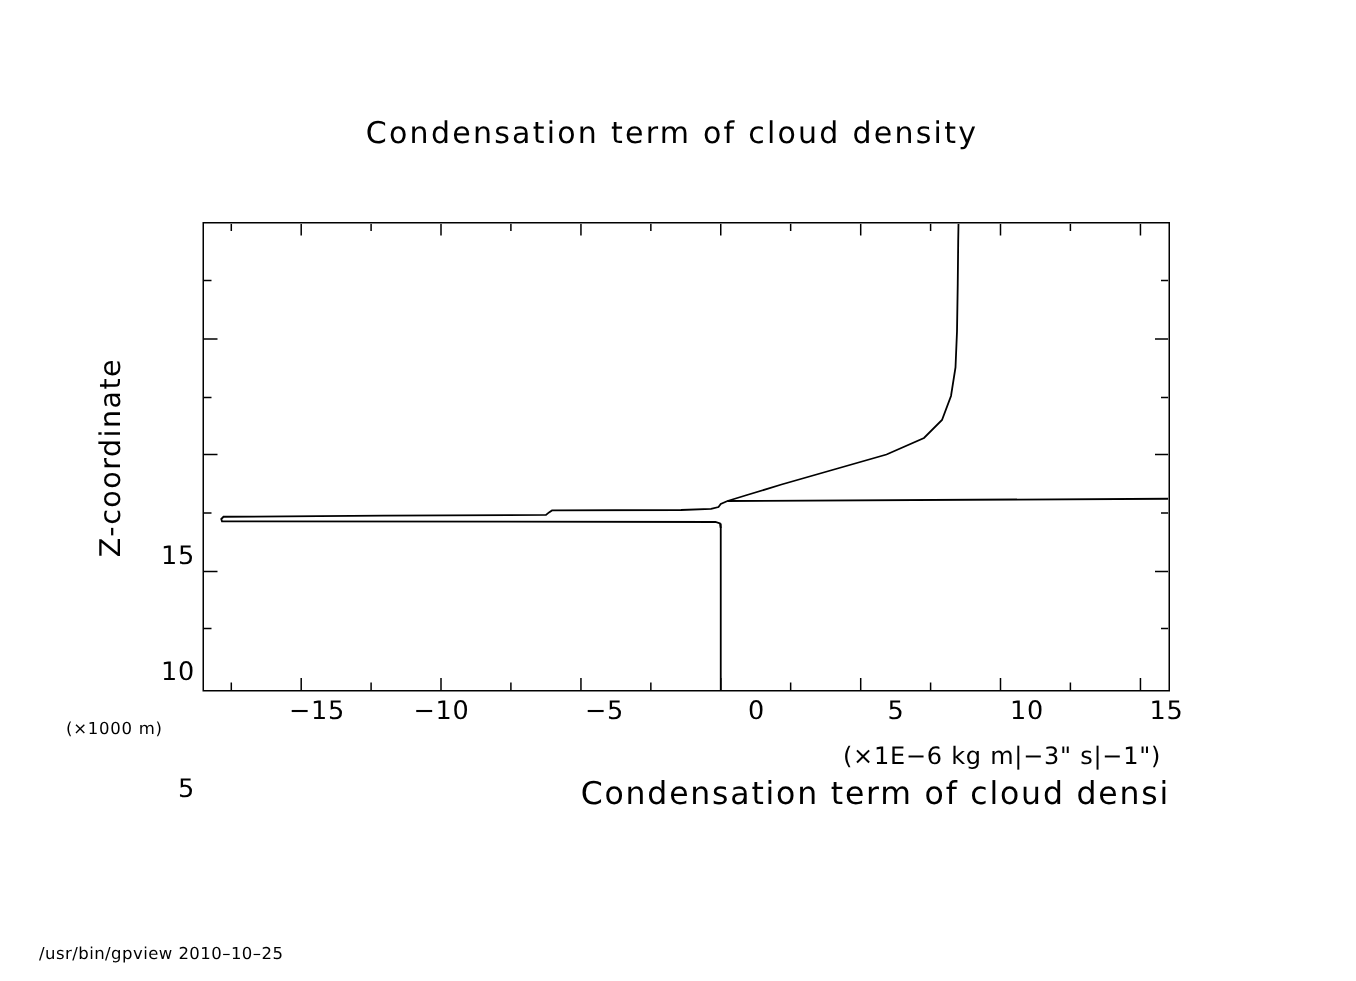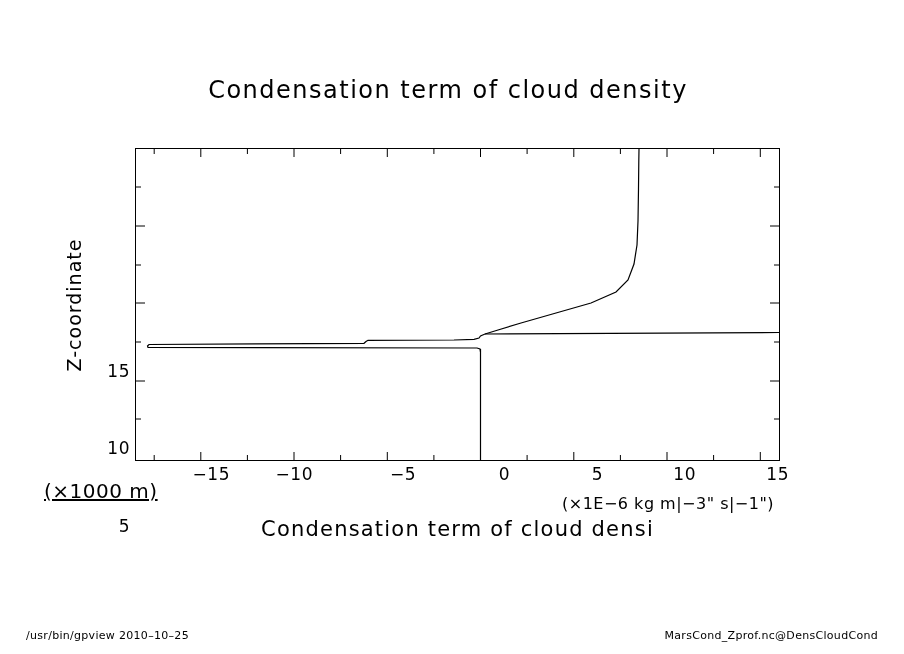--- a/index.html
+++ b/index.html
@@ -21,21 +21,21 @@
     width: 904px;
     height: 654px;
   }
   
   .chart-title {
     position: absolute;
     left: 0;
     top: 76px;
     width: 896px;
     text-align: center;
-    font-size: 24px;
+    font-size: 20px;
     letter-spacing: 1.5px;
     white-space: nowrap;
   }
   
   .plot-frame {
     position: absolute;
     left: 135px;
     top: 148px;
     width: 645px;
     height: 313px;
@@ -99,39 +99,38 @@
     width: 60px;
     margin-left: -30px;
     text-align: right;
     font-size: 17px;
     letter-spacing: 0.5px;
   }
   .unit-left {
     position: absolute;
     left: 44px;
     top: 479px;
-    font-size: 20px;
-    letter-spacing: 0.5px;
-    white-space: nowrap;
-    text-decoration: underline;
+    font-size: 11px;
+    letter-spacing: 0.5px;
+    white-space: nowrap;
   }
   .unit-right {
     position: absolute;
     left: 562px;
     top: 494px;
     font-size: 16px;
     letter-spacing: 0.5px;
     white-space: nowrap;
   }
   .xlabel {
     position: absolute;
     left: 135px;
     top: 517px;
     width: 645px;
-    text-align: center;
+    text-align: right;
     font-size: 21px;
     letter-spacing: 1.2px;
     white-space: nowrap;
   }
   
   .annotations {
     position: absolute;
     right: 26px;
     top: 574px;
     text-align: left;
@@ -273,15 +272,14 @@
     <div class="xtick" style="left:624px;">15</div>
   </div>
 
   <div class="unit-left">(×1000 m)</div>
   <div class="unit-right">(×1E−6 kg m|−3" s|−1")</div>
 
   <div class="xlabel">Condensation term of cloud densi</div>
 
 
   <div class="footer-left">/usr/bin/gpview   2010–10–25</div>
-  <div class="footer-right">MarsCond_Zprof.nc@DensCloudCond</div>
 
 </div>
 
 </body></html>

